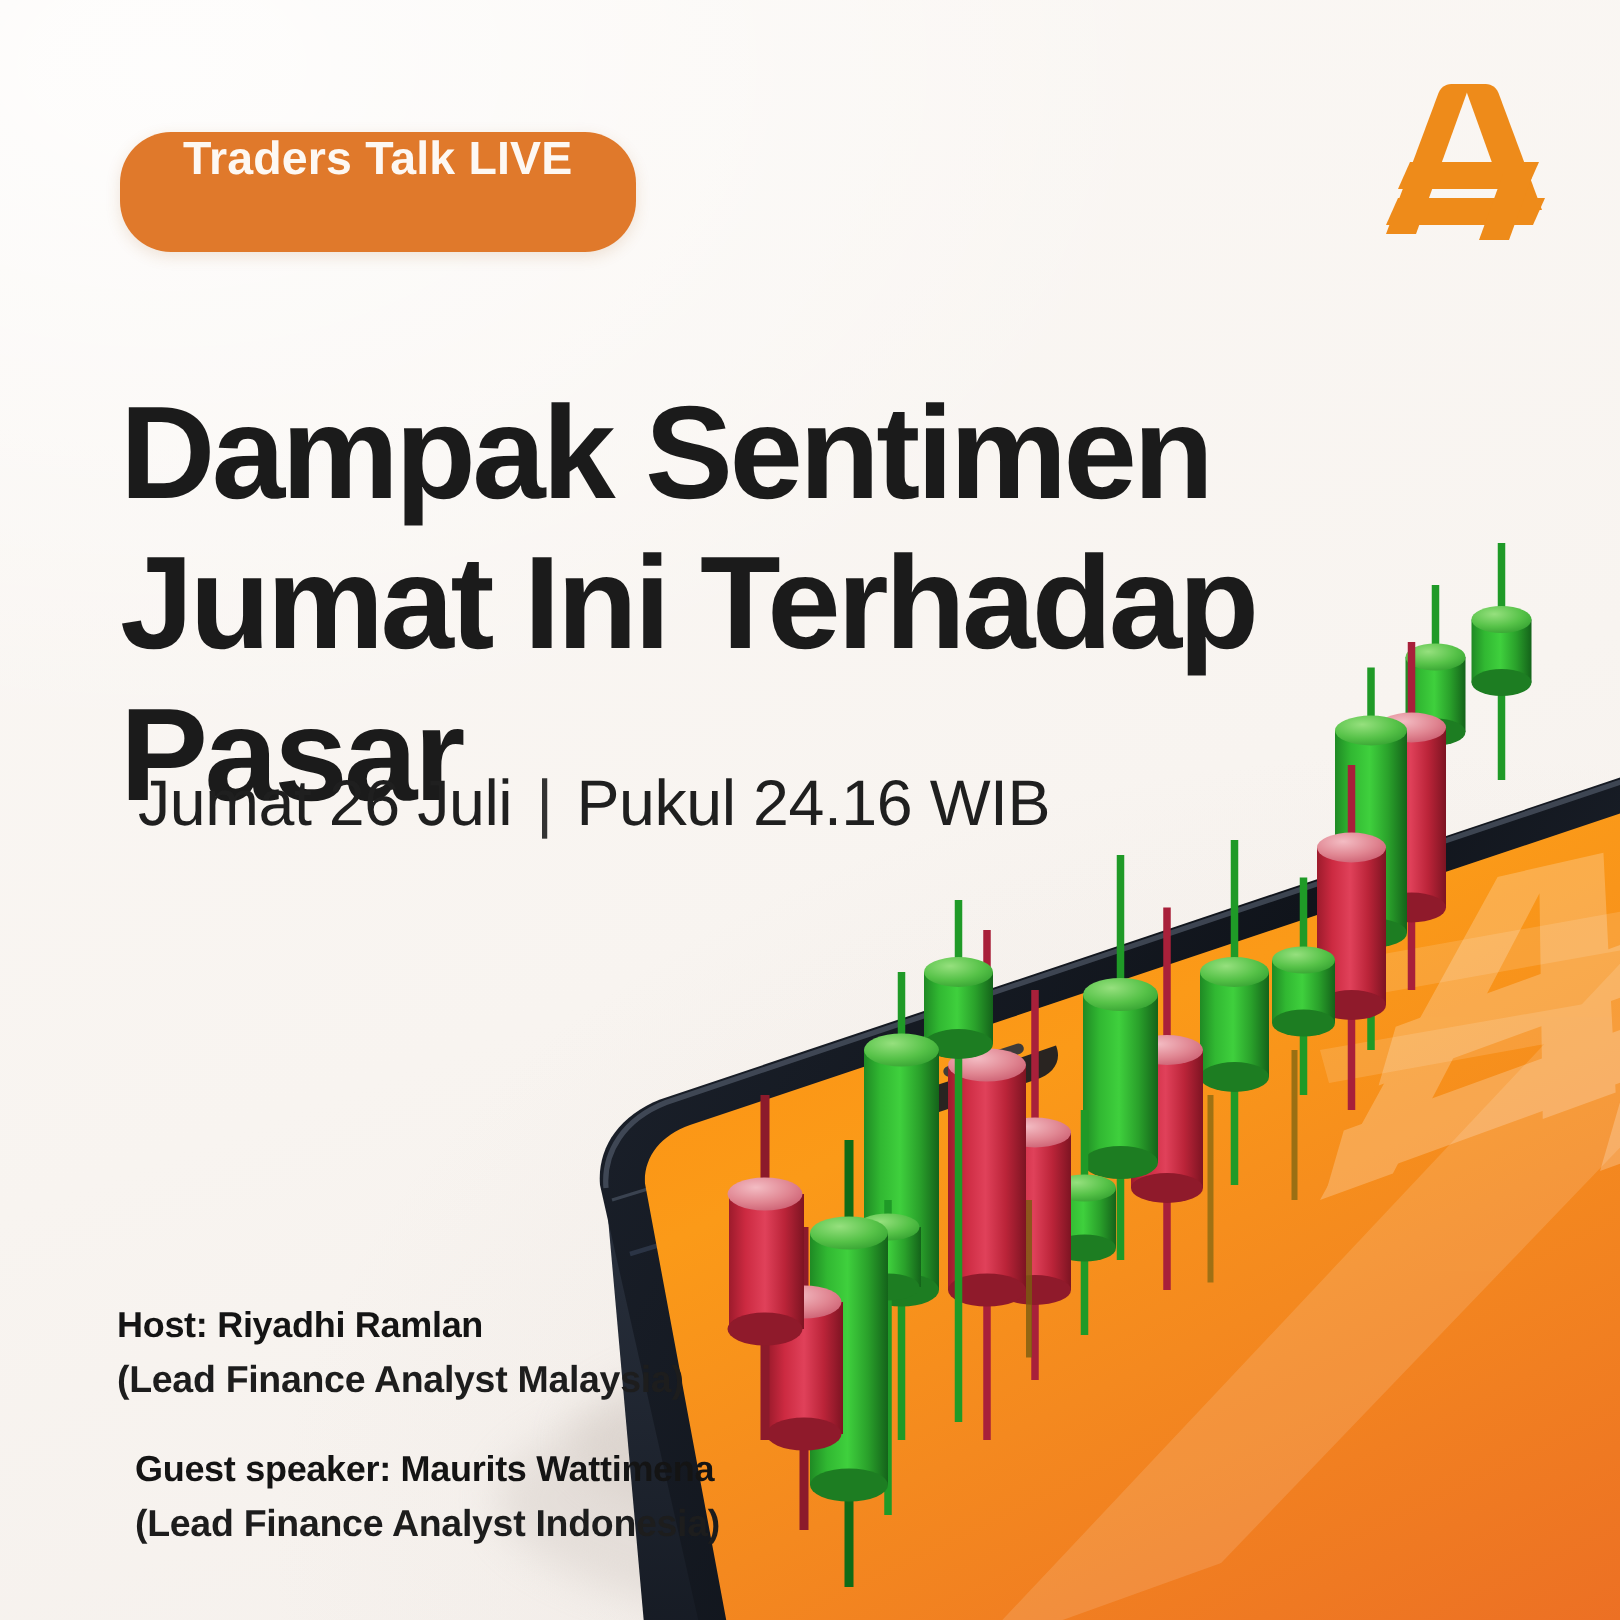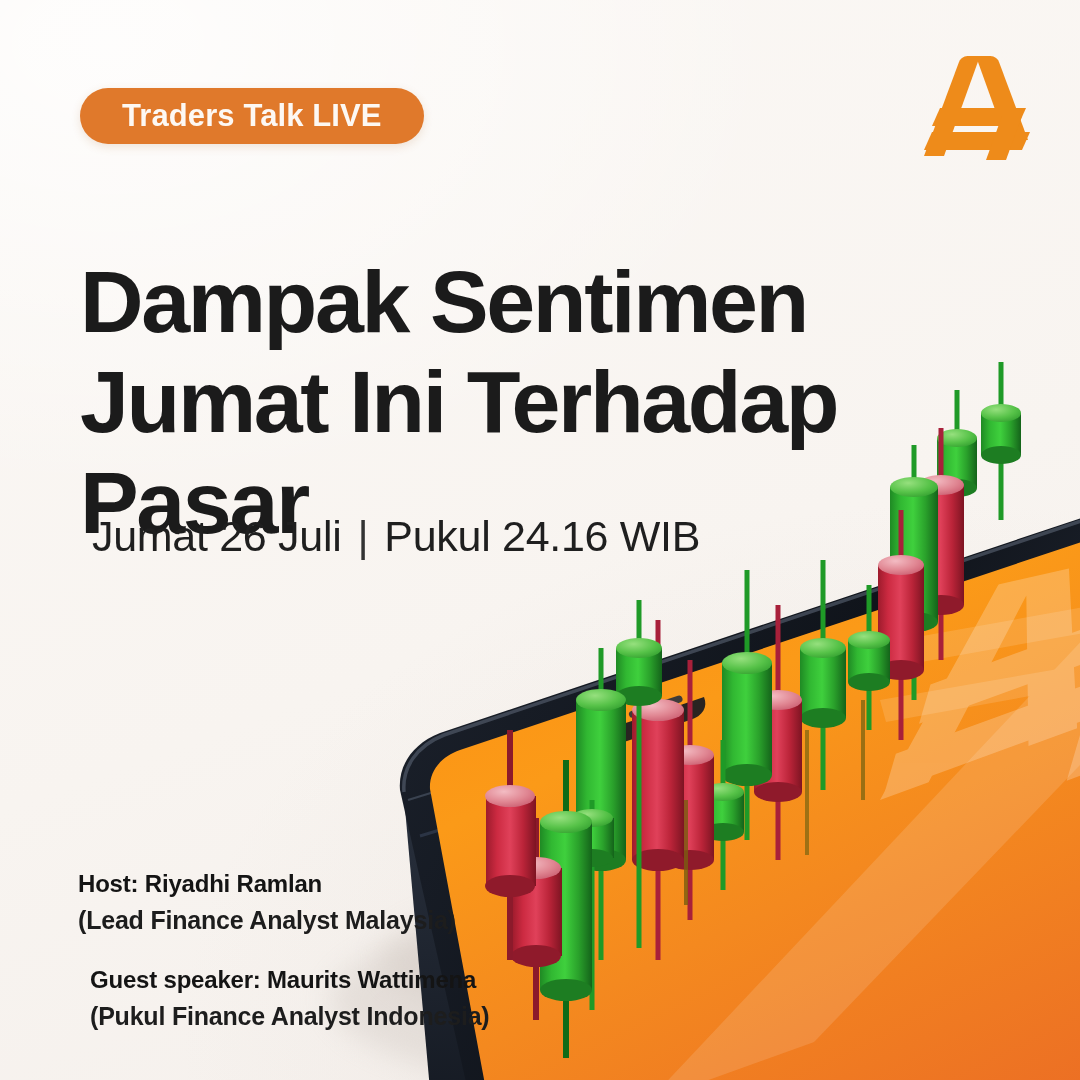--- a/index.html
+++ b/index.html
@@ -25,24 +25,23 @@
       radial-gradient(115% 80% at 88% 96%, rgba(214,203,196,0.30) 0%, rgba(250,246,243,0) 62%),
       radial-gradient(90% 60% at 10% 4%, rgba(255,255,255,0.75) 0%, rgba(250,246,243,0) 70%),
       linear-gradient(160deg, #fbf8f5 0%, #f8f4f0 55%, #f4efeb 100%);
   }
 
   
   .badge {
     position: absolute;
     left: 80px;
     top: 88px;
-    height: 56px;
+    height: 80px;
     padding: 0 42px;
     display: flex;
-    align-items: center;
     border-radius: 34px;
     background: #e0792b;
     box-shadow: 0 3px 10px rgba(170,100,40,0.16);
   }
   .badge-label {
     color: #fdf8f3;
     font-size: 31px;
     font-weight: 700;
     letter-spacing: 0.1px;
     white-space: nowrap;
@@ -393,17 +392,17 @@
     <span>Pukul 24.16 WIB</span>
   </div>
 
   <div class="credits">
     <div class="cred-block">
       <div class="cred-name">Host: Riyadhi Ramlan</div>
       <div class="cred-role">(Lead Finance Analyst Malaysia)</div>
     </div>
     <div class="cred-block">
       <div class="cred-name">Guest speaker: Maurits Wattimena</div>
-      <div class="cred-role">(Pukul Finance Analyst Indonesia)</div>
+      <div class="cred-role">(Lead Finance Analyst Indonesia)</div>
     </div>
   </div>
 
 </div>
 
 </body></html>

